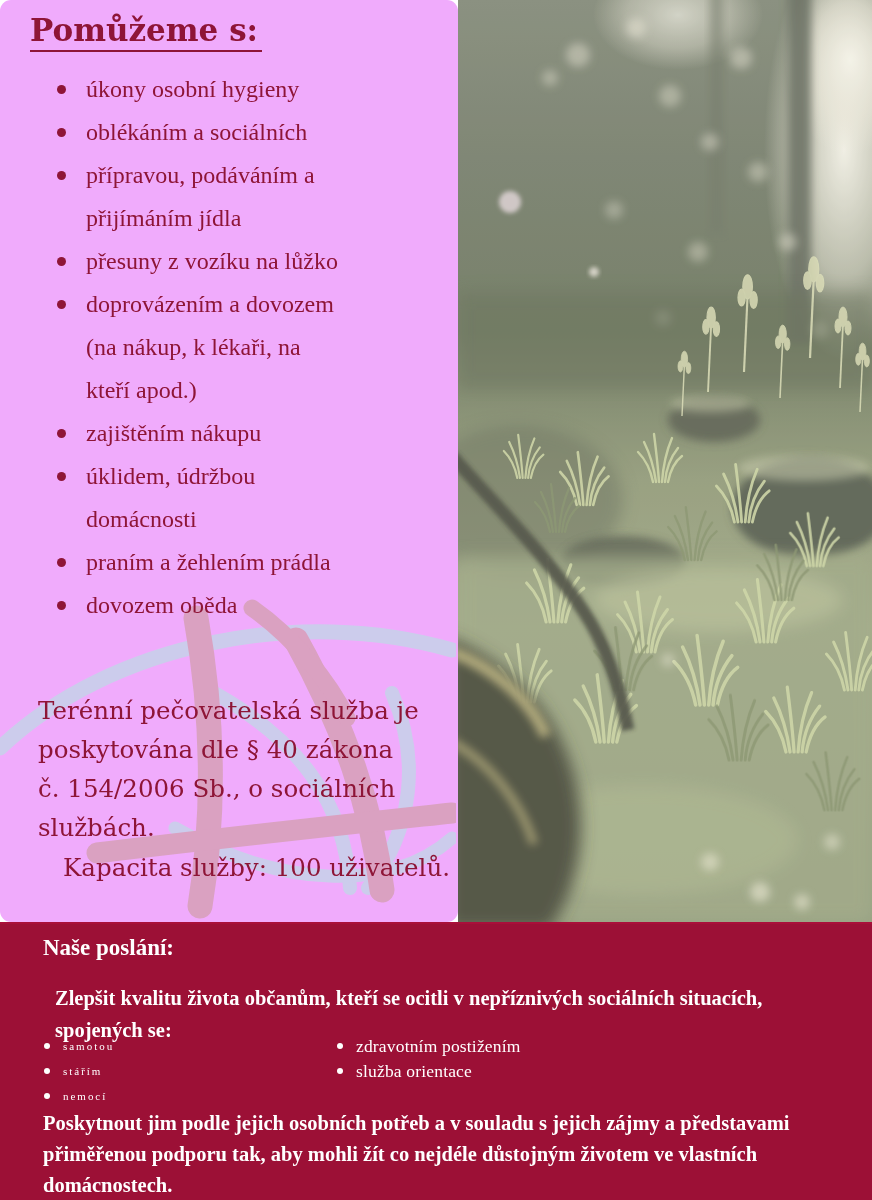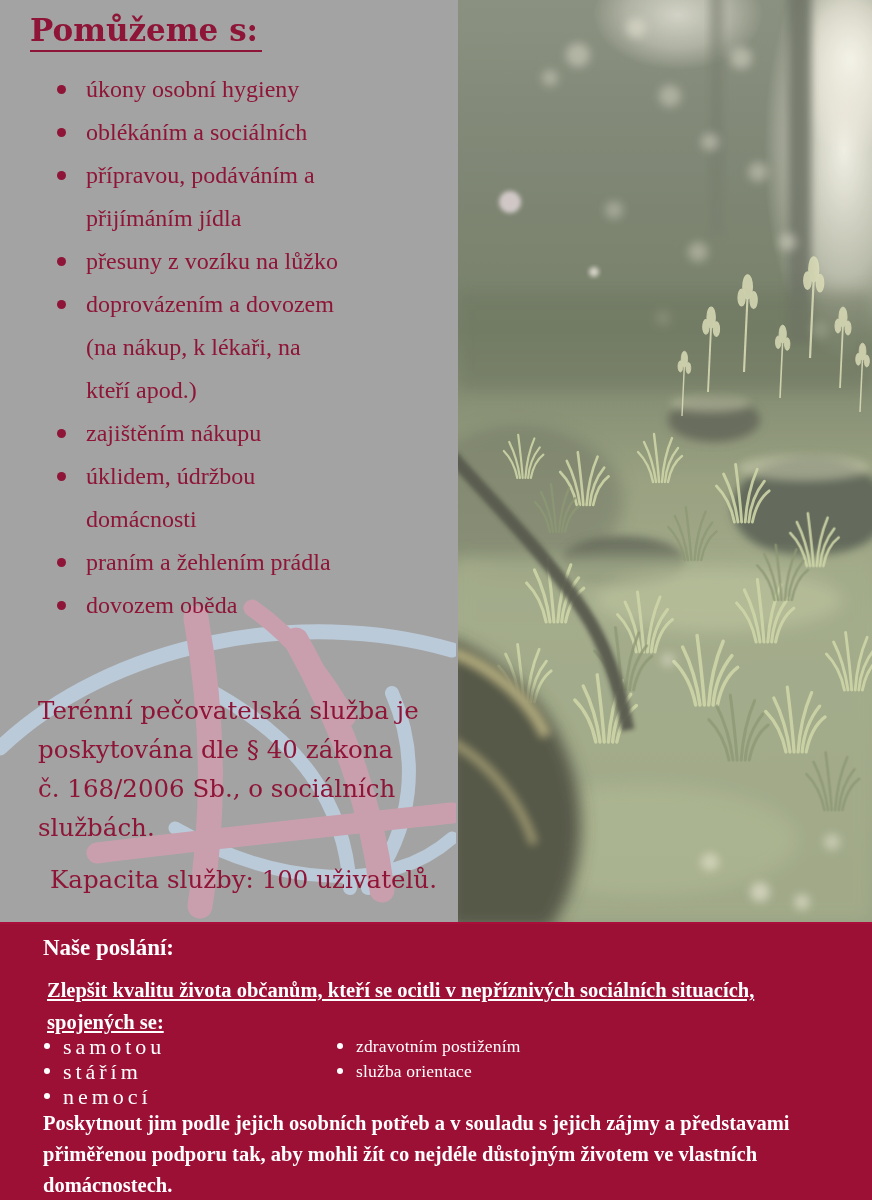--- a/index.html
+++ b/index.html
@@ -2,62 +2,62 @@
 <html><head>
 <meta charset="utf-8">
 <style>
   html,body{margin:0;padding:0;background:#e8e8e8;}
   .page{
     position:relative;width:872px;height:1200px;margin:0 auto;
     background:#ffffff;overflow:hidden;
     font-family:"DejaVu Serif", serif;
   }
   
-  .left-col{position:absolute;left:0;top:0;width:458px;height:922px;background:#a3a3a3;}
+  .left-col{position:absolute;left:0;top:0;width:458px;height:922px;background:#f0abfc;border-radius:11px;}
   .watermark{position:absolute;left:0;top:588px;width:456px;height:334px;z-index:0;pointer-events:none;}
   .page-title{
     position:absolute;left:30px;top:13px;z-index:2;margin:0;
     font-size:31px;line-height:35px;font-weight:bold;color:#8e1537;
     display:inline-block;border-bottom:2px solid #8e1537;padding:0 4px 2px 0;
   }
   .services{
     position:absolute;left:57px;top:68px;z-index:2;margin:0;padding:0;list-style:none;
     color:#8e1537;font-size:24px;line-height:43px;
   }
   .services li{position:relative;padding-left:29px;}
   .services li .dot{
     position:absolute;left:0;top:17px;width:9px;height:9px;border-radius:50%;background:#8e1537;
   }
   .lines{white-space:pre-line;display:block;font-family:Liberation Serif, serif;}
   .legal{
     position:absolute;left:38px;top:691px;z-index:2;margin:0;width:412px;
     color:#8e1537;font-size:24.5px;line-height:39px;white-space:pre-line;
   }
   .capacity{
-    position:absolute;left:38px;top:852px;z-index:2;margin:12px;width:412px;
-    color:#8e1537;font-size:24.5px;line-height:32px;
+    position:absolute;left:38px;top:852px;z-index:2;margin:0;width:412px;
+    color:#8e1537;font-size:24.5px;line-height:32px;text-align:right;
   }
   
   .photo{position:absolute;left:458px;top:0;width:414px;height:922px;overflow:hidden;}
   .photo svg{display:block;width:414px;height:922px;}
   
   .band{
     position:absolute;left:0;top:922px;width:872px;height:278px;
     background:#9c1036;border-top:2px solid #a90f3a;color:#ffffff;
     font-family:"Liberation Serif", serif;
   }
   .band h2{
     position:absolute;left:43px;top:9px;margin:0;
     font-size:23px;font-weight:bold;line-height:30px;text-align:center;
   }
   .band .intro{
-    position:absolute;left:43px;top:46px;margin:4px;width:800px;
-    font-size:20.5px;line-height:32px;white-space:pre-line;font-weight:bold;text-decoration:underline;
-  }
-  .causes{position:absolute;top:110px;margin:0;padding:0;list-style:none;font-size:22px;line-height:25px;}
+    position:absolute;left:43px;top:46px;margin:12px;width:800px;
+    font-size:20.5px;line-height:32px;white-space:pre-line;font-weight:bold;
+  }
+  .causes{position:absolute;top:110px;margin:0;padding:0;list-style:none;font-size:11px;line-height:25px;}
   .causes.col1{left:44px;letter-spacing:0.18em;}
   .causes.col2{left:337px;letter-spacing:0.01em;font-size:17.5px;}
   .causes li{position:relative;padding-left:19px;}
   .causes li .dot{
     position:absolute;left:0;top:9px;width:6px;height:6px;border-radius:50%;background:#ffffff;
   }
   .band .outro{
     position:absolute;left:43px;top:184px;margin:0;width:800px;
     font-size:20.5px;line-height:31px;white-space:pre-line;font-weight:bold;font-family:Liberation Serif, serif;
   }
@@ -122,21 +122,21 @@
           <span class="lines">praním a žehlením prádla</span>
         </li>
       <li>
           <span class="dot"></span>
           <span class="lines">dovozem oběda</span>
         </li>
     </ul>
 
     <p class="legal">Terénní pečovatelská služba je
 poskytována dle § 40 zákona
-č. 168/2006 Sb., o sociálních
+č. 154/2006 Sb., o sociálních
 službách.</p>
     <p class="capacity">Kapacita služby: 100 uživatelů.</p>
   </div>
 
   <div class="photo">
     <svg viewBox="0 0 414 922" preserveAspectRatio="none" aria-hidden="true">
       <defs>
         <linearGradient id="pbg" x1="0" y1="0" x2="0" y2="1">
           <stop offset="0" stop-color="#7b8270"></stop>
           <stop offset="0.17" stop-color="#6e7663"></stop>

